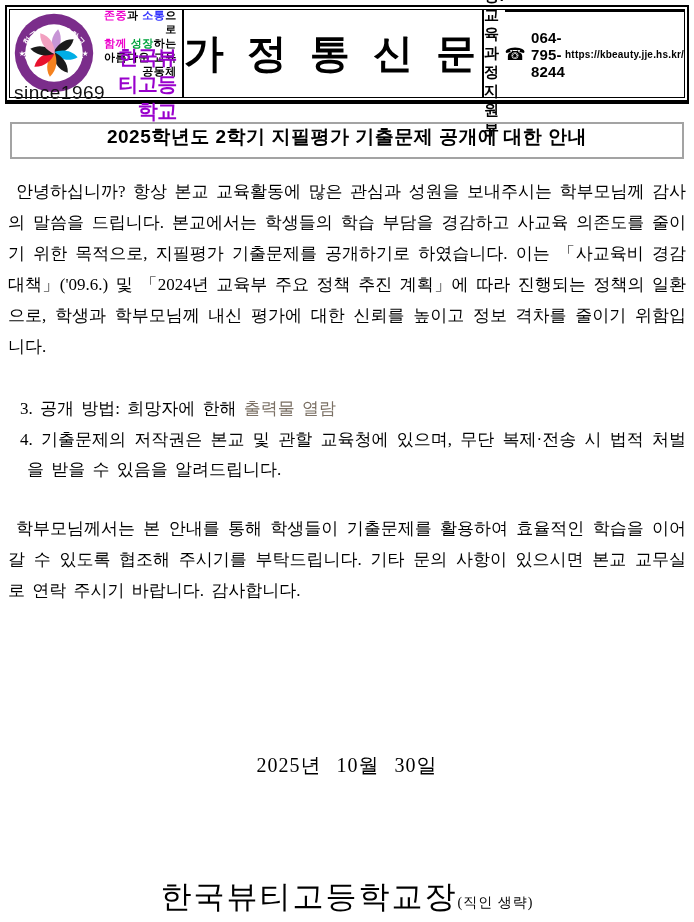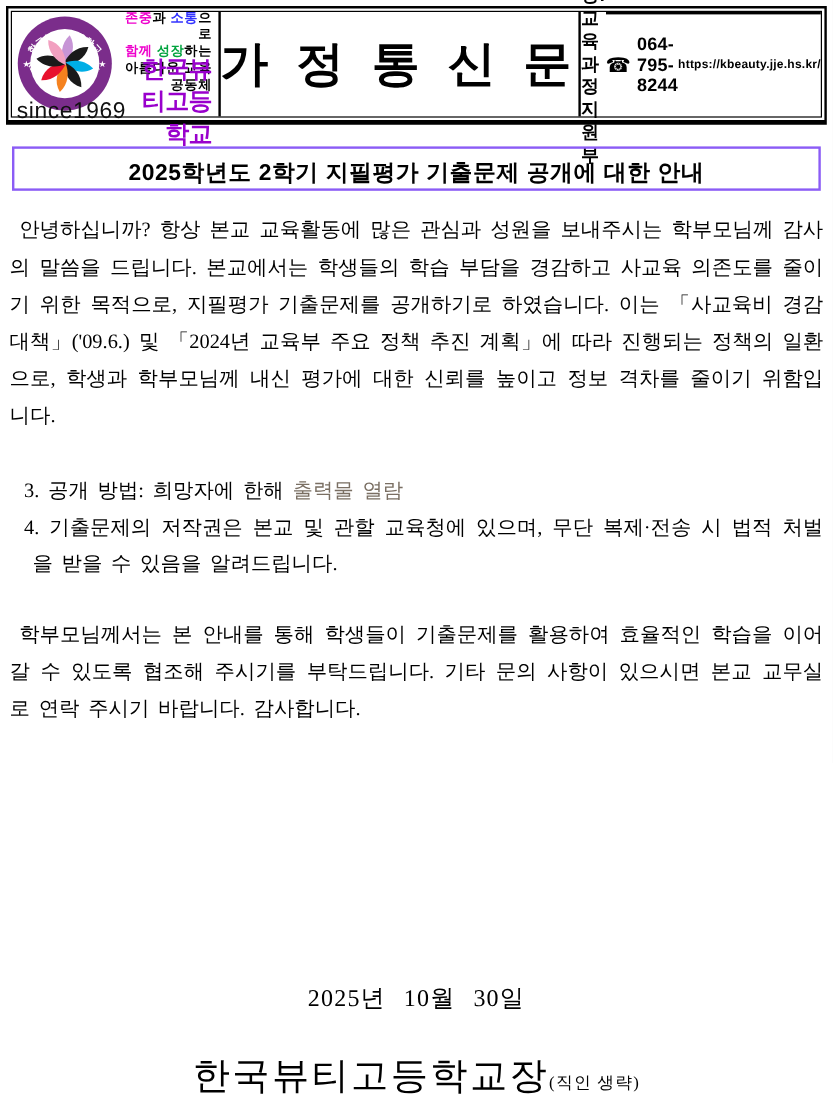--- a/index.html
+++ b/index.html
@@ -42,40 +42,40 @@
     flex:1; display:flex; align-items:center; justify-content:center;
     font-size:15px; font-weight:bold; letter-spacing:0.2px;
   }
   .contact-row + .contact-row { border-top:2px solid #000; }
   .contact-row.url { font-weight:600; font-size:10px; }
   .phone-icon { margin-right:5px; font-size:17px; }
 
   
   .title-box {
     position:absolute; left:10px; right:10px; top:122px; height:37px;
-    border:2px solid #8b5cf6;
-    display:flex; align-items:flex-end; justify-content:center;
+    border:2px solid #a3a3a3;
+    display:flex; align-items:flex-start; justify-content:center;
     font-size:19px; font-weight:bold; letter-spacing:0.5px;
   }
 
   
   .doc-body {
     position:absolute; left:8px; right:8px; top:176px;
     font-family:"Liberation Serif","DejaVu Serif",serif;
     font-size:17px; line-height:31px; color:#000;
   }
   .para { text-align:justify; text-indent:8px; word-spacing:3px; }
   .list { margin-top:32px; padding-left:12px; line-height:30.5px; word-spacing:3px; }
   .list-line.cont { padding-left:63px; }
   .list-line.hang { padding-left:7px; text-indent:-7px; text-align:justify; }
   .highlight { color:#7a6f63; }
   .closing { margin-top:27px; }
 
   .date-line {
-    position:absolute; left:0; right:0; top:818px; text-align:center;
+    position:absolute; left:0; right:0; top:752px; text-align:center;
     font-family:"Liberation Serif","DejaVu Serif",serif;
     font-size:20px; word-spacing:9px; letter-spacing:1px;
   }
   .sign-line {
     position:absolute; left:0; right:0; top:876px; text-align:center;
     font-family:"Liberation Serif","DejaVu Serif",serif;
     font-size:31px; letter-spacing:2px; white-space:nowrap;
   }
   .seal-note { font-size:14px; letter-spacing:1px; }
 </style>

